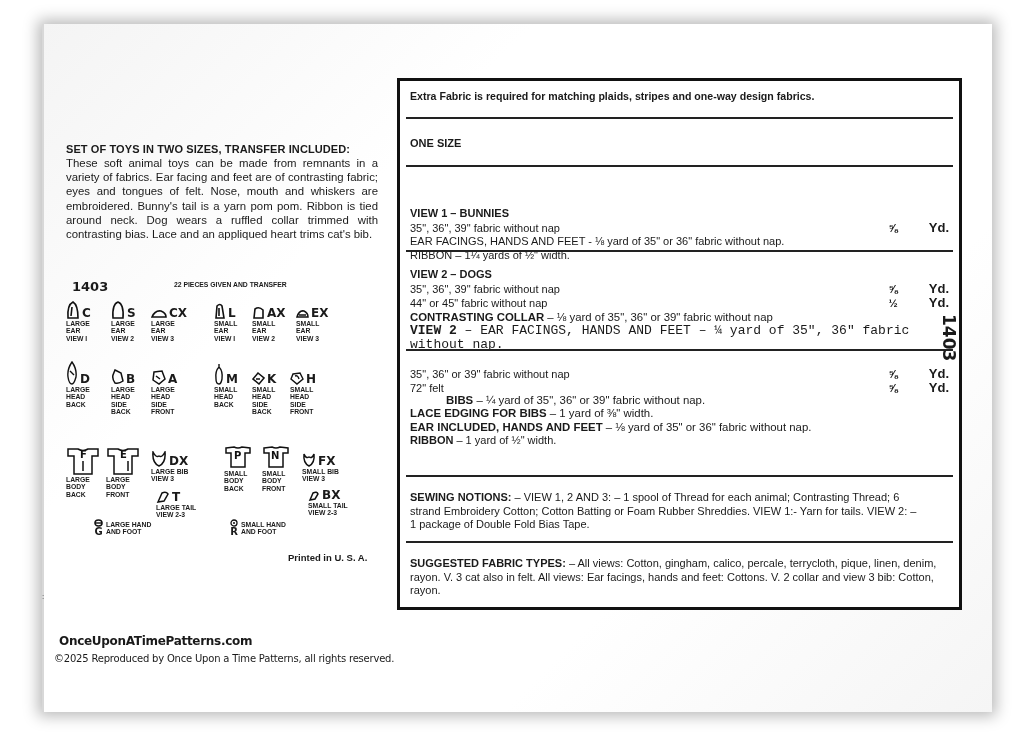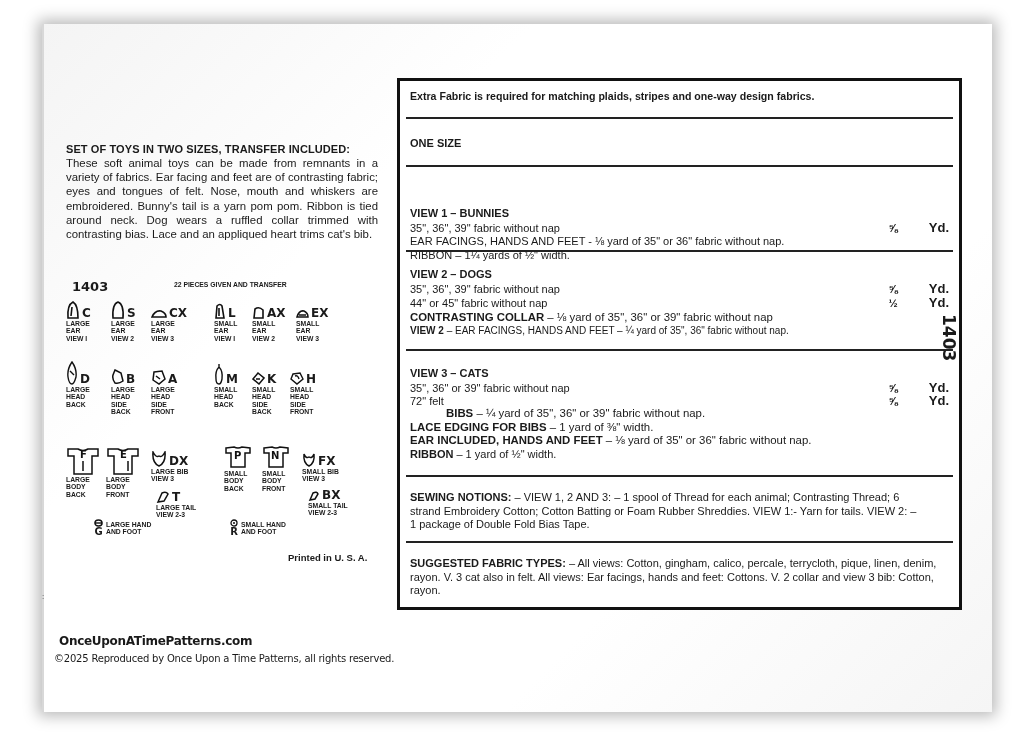--- a/index.html
+++ b/index.html
@@ -348,26 +348,25 @@
           <span class="txt">35", 36", 39" fabric without nap</span>
           <span class="frac">⅝</span>
           <span class="unit">Yd.</span>
         </div>
       <div class="t row">
           <span class="txt">44" or 45" fabric without nap</span>
           <span class="frac">½</span>
           <span class="unit">Yd.</span>
         </div>
       <div class="t" style="font-size:11.4px;"><span class="bold">CONTRASTING COLLAR</span><span> – ⅛ yard of 35", 36" or 39" fabric without nap</span></div>
-      <div class="t" style="font-size:10px;"><span class="bold">VIEW 2</span><span> – EAR FACINGS, HANDS AND FEET – ¼ yard of 35", 36" fabric without nap.</span></div>
+      <div class="t" style="font-size:13px;font-family:Liberation Mono, monospace;"><span class="bold">VIEW 2</span><span> – EAR FACINGS, HANDS AND FEET – ¼ yard of 35", 36" fabric without nap.</span></div>
     </div>
     <div class="sec-line" style="top:268px;left:6px;right:6px;"></div>
 
     <div class="sec" style="top:286px;">
-      <div class="t bold">VIEW 3 – CATS</div>
       <div class="t row">
           <span class="txt">35", 36" or 39" fabric without nap</span>
           <span class="frac">⅝</span>
           <span class="unit">Yd.</span>
         </div>
       <div class="t row" style="line-height:12px;">
           <span class="txt">72" felt</span>
           <span class="frac">⅝</span>
           <span class="unit">Yd.</span>
         </div>

